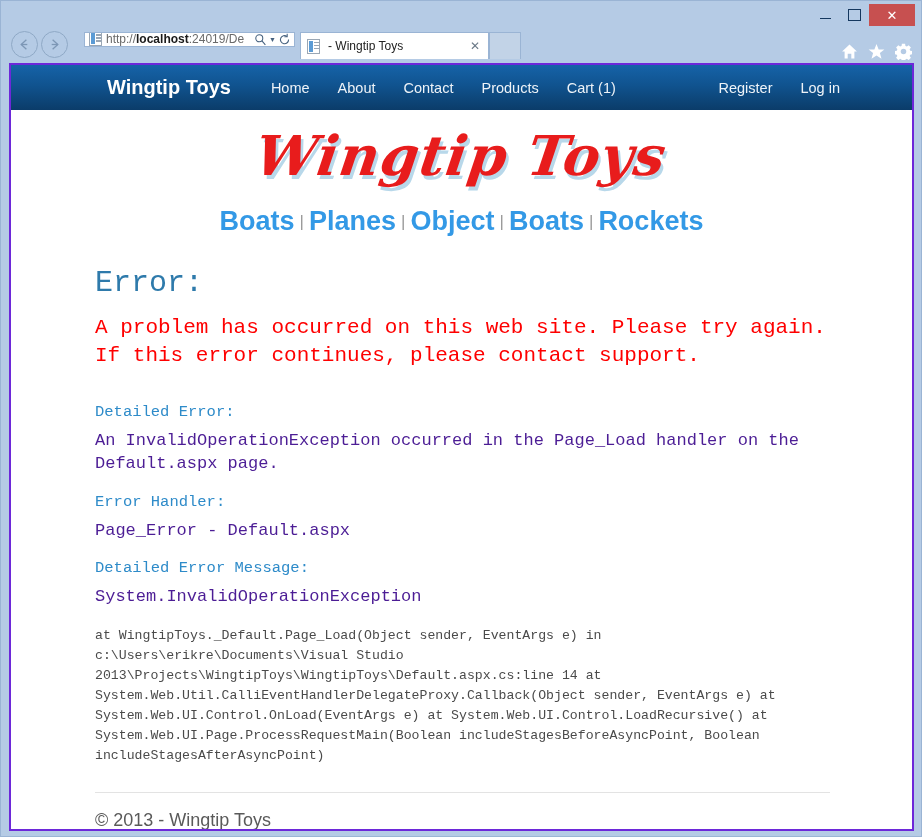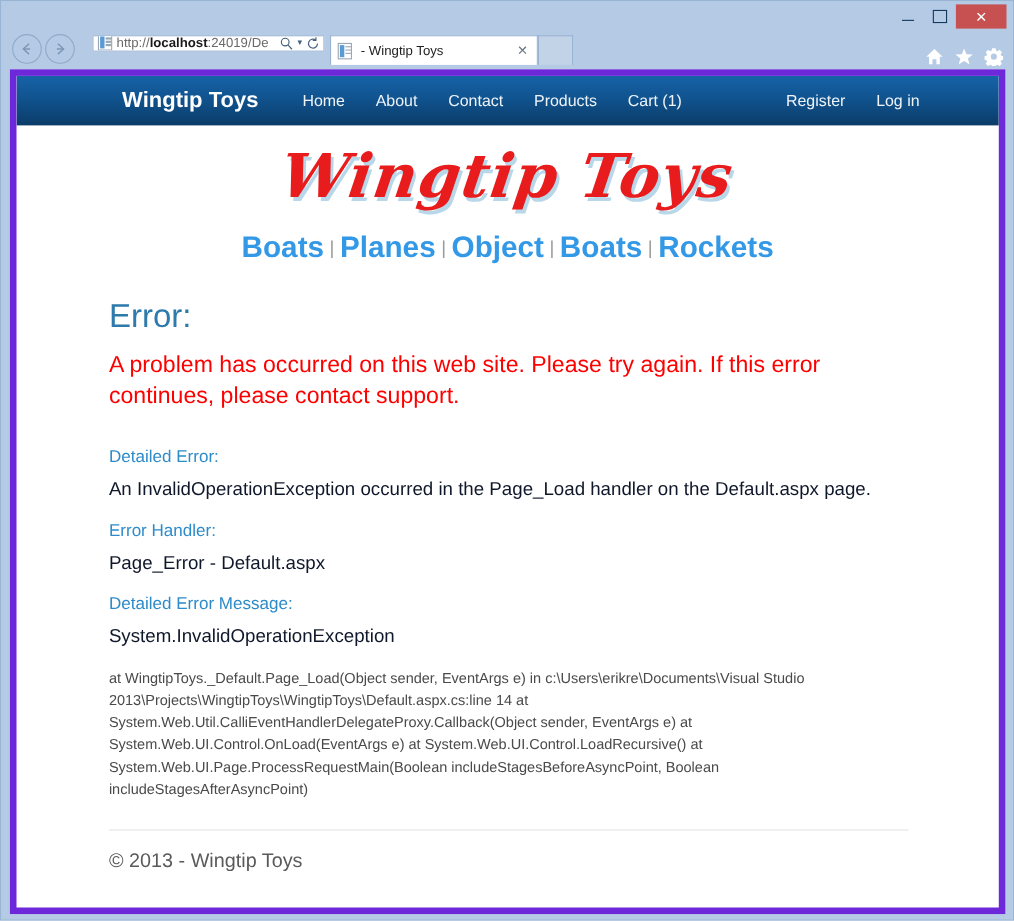--- a/index.html
+++ b/index.html
@@ -159,21 +159,21 @@
     color: #ffffff;
   }
   .bi { width: 17px; height: 17px; display: block; }
 
   
   .page {
     position: relative;
     width: 100%;
     height: 768px;
     background: #ffffff;
-    border: 6px solid #6d28d9;
+    border: 2px solid #6d28d9;
     overflow: hidden;
   }
 
   
   .navbar {
     height: 45px;
     background: linear-gradient(to bottom, #1663a8 0%, #10538f 45%, #0b3c69 100%);
     display: flex;
     align-items: center;
     padding-left: 96px;
@@ -233,20 +233,21 @@
     color: #9a9a9a;
     font-size: 17px;
     padding: 0 5px;
     position: relative;
     top: -3px;
   }
 
   
   .content {
     padding: 24px 82px 0 84px;
+    font-family: Liberation Mono, monospace;
   }
   .err-title {
     color: #2e7aab;
     font-size: 30px;
     font-weight: normal;
     margin: 0 0 14px 0;
     line-height: 1.1;
   }
   .err-msg {
     color: #fe0000;
@@ -254,21 +255,21 @@
     line-height: 1.32;
     margin: 0 0 34px 0;
     max-width: 750px;
   }
   .sec-label {
     color: #2e8bc9;
     font-size: 15.5px;
     margin: 0 0 9px 0;
   }
   .sec-value {
-    color: #0f172a;
+    color: #4c1d95;
     font-size: 17px;
     line-height: 1.33;
     margin: 0 0 17px 0;
     max-width: 740px;
   }
   .trace {
     color: #4a4a4a;
     font-size: 13.2px;
     line-height: 1.52;
     margin: 12px 0 0 0;

